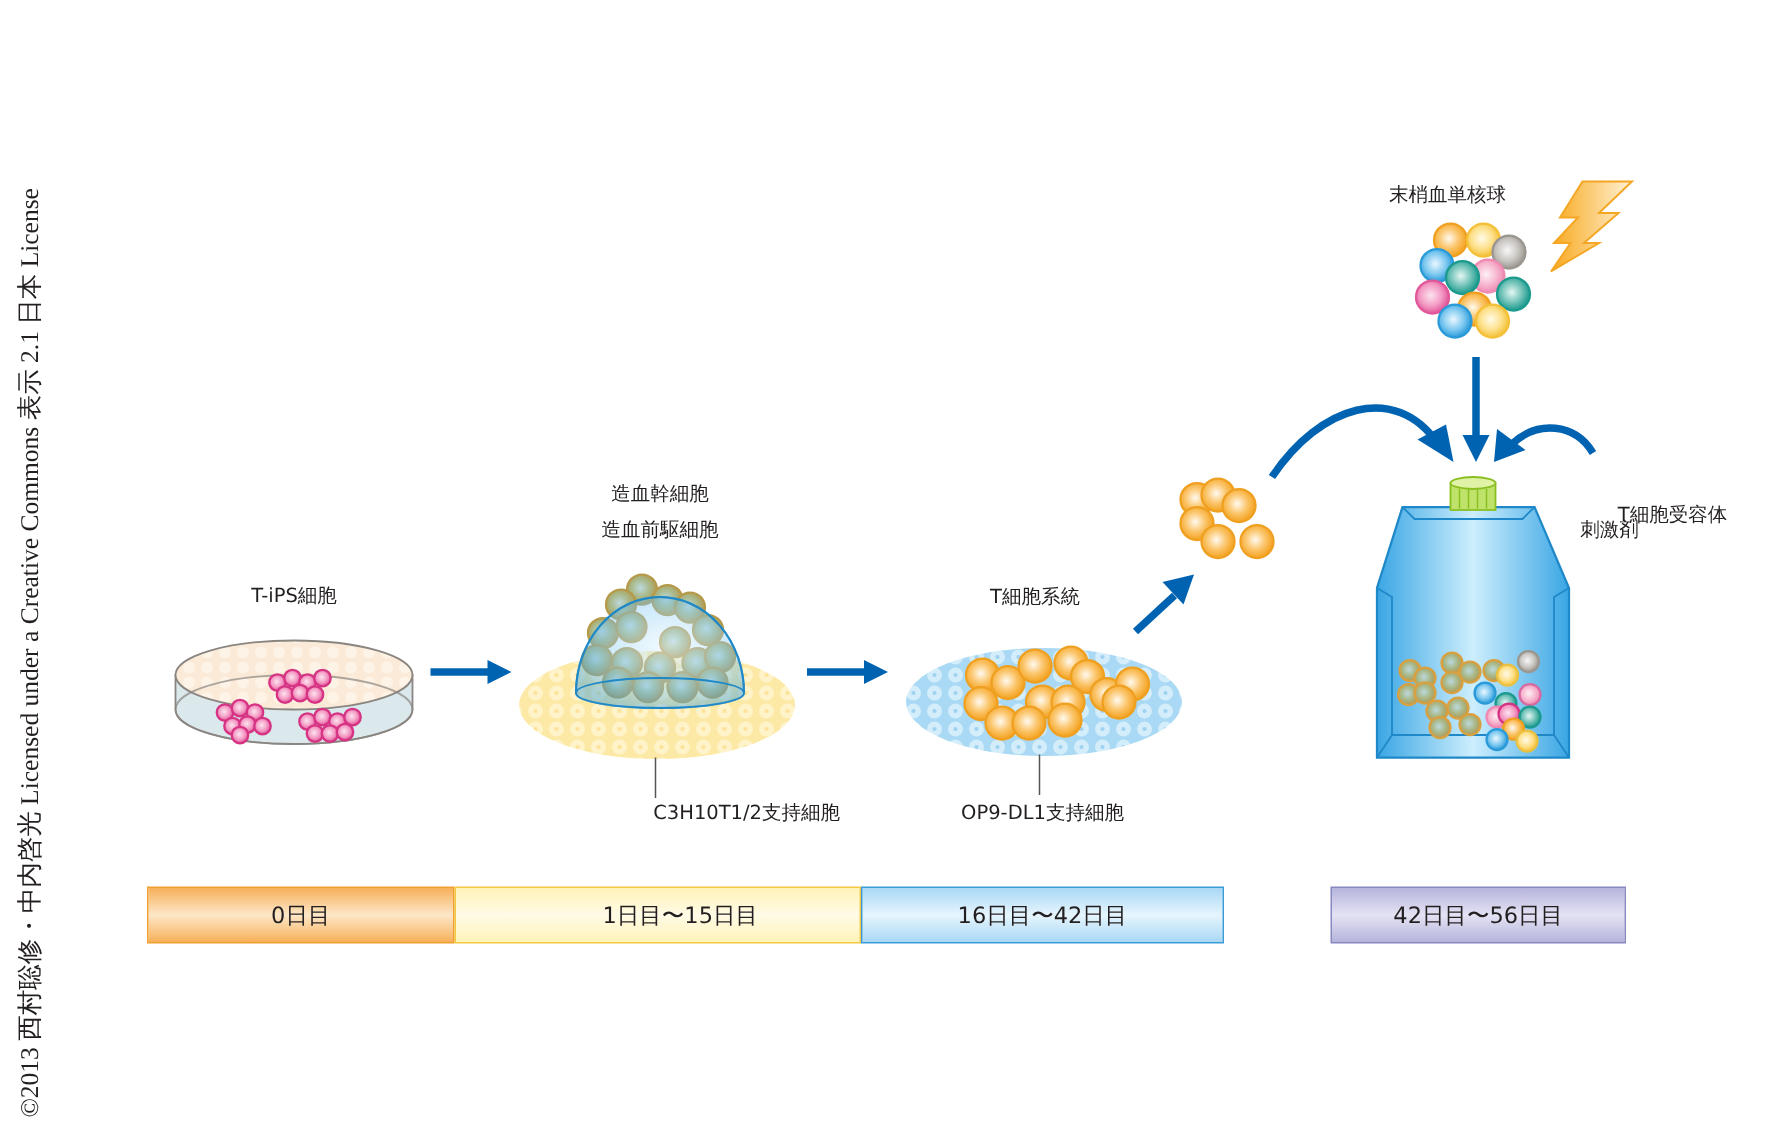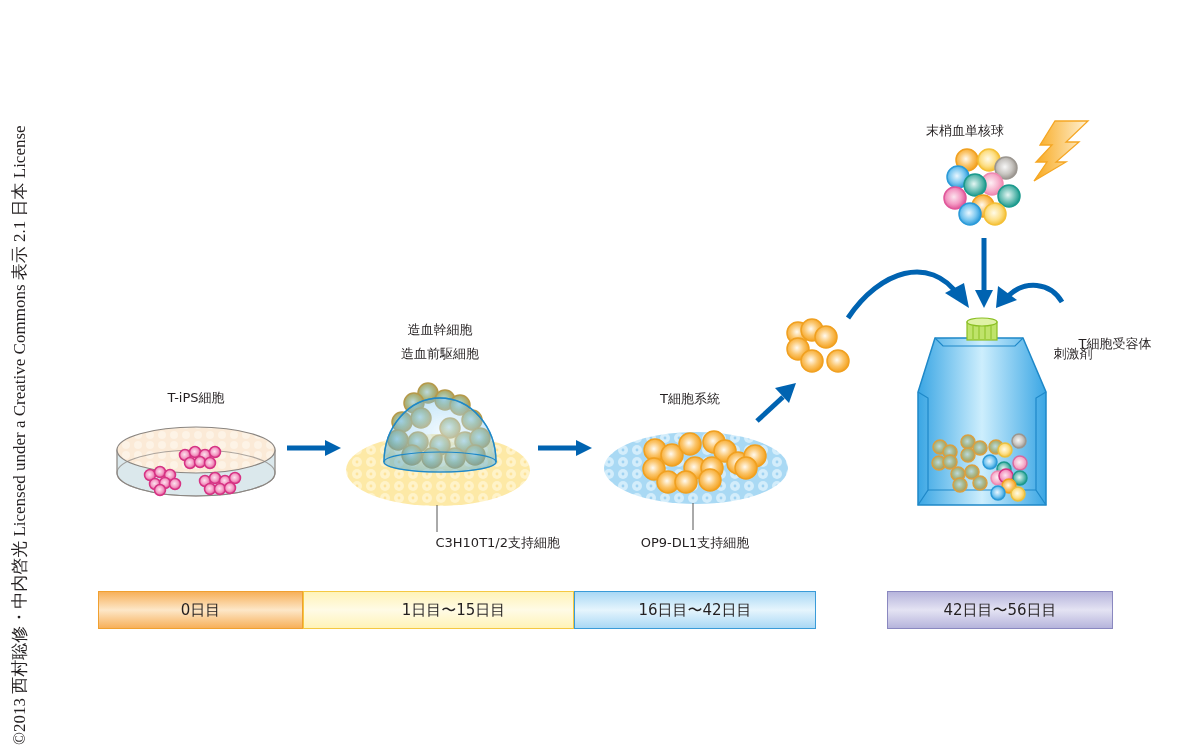--- a/index.html
+++ b/index.html
@@ -274,13 +274,13 @@
 <div class="abs label" style="left:320px; top:531px; width:240px;text-align:right;">C3H10T1/2支持細胞</div>
 <div class="abs label" style="left:620px; top:387px; width:140px;">T細胞系統</div>
 <div class="abs label" style="left:590px; top:531px; width:210px;">OP9-DL1支持細胞</div>
 <div class="abs label" style="left:890px; top:119px; width:150px;">末梢血単核球</div>
 <div class="abs label" style="left:1050px; top:318px; width:130px;margin-top:14px;">T細胞受容体</div>
 <div class="abs label" style="left:1008px; top:342px; width:130px;">刺激剤</div>
 
 <div class="bar" id="bar0" style="left: 98px; width: 205px; background: linear-gradient(rgb(247, 176, 90), rgb(253, 231, 200) 50%, rgb(247, 176, 90)); border: 1px solid rgb(240, 160, 48);">0日目</div>
 <div class="bar" id="bar1" style="left: 303px; width: 271px; background: linear-gradient(rgb(255, 243, 184), rgb(255, 251, 230) 50%, rgb(255, 243, 184)); border: 1px solid rgb(245, 200, 66); padding-left: 30px;">1日目〜15日目</div>
 <div class="bar" id="bar2" style="left: 574px; width: 242px; background: linear-gradient(rgb(169, 216, 245), rgb(230, 245, 253) 50%, rgb(169, 216, 245)); border: 1px solid rgb(58, 155, 216);">16日目〜42日目</div>
-<div class="bar" id="bar3" style="left: 887px; width: 226px; background: linear-gradient(rgb(182, 180, 220), rgb(228, 227, 243) 50%, rgb(182, 180, 220)); border: 1px solid rgb(138, 136, 192);">42日目〜56日目</div>
+<div class="bar" id="bar3" style="left: 887px; width: 197px; background: linear-gradient(rgb(182, 180, 220), rgb(228, 227, 243) 50%, rgb(182, 180, 220)); border: 1px solid rgb(138, 136, 192);">42日目〜56日目</div>
 
 </body></html>

